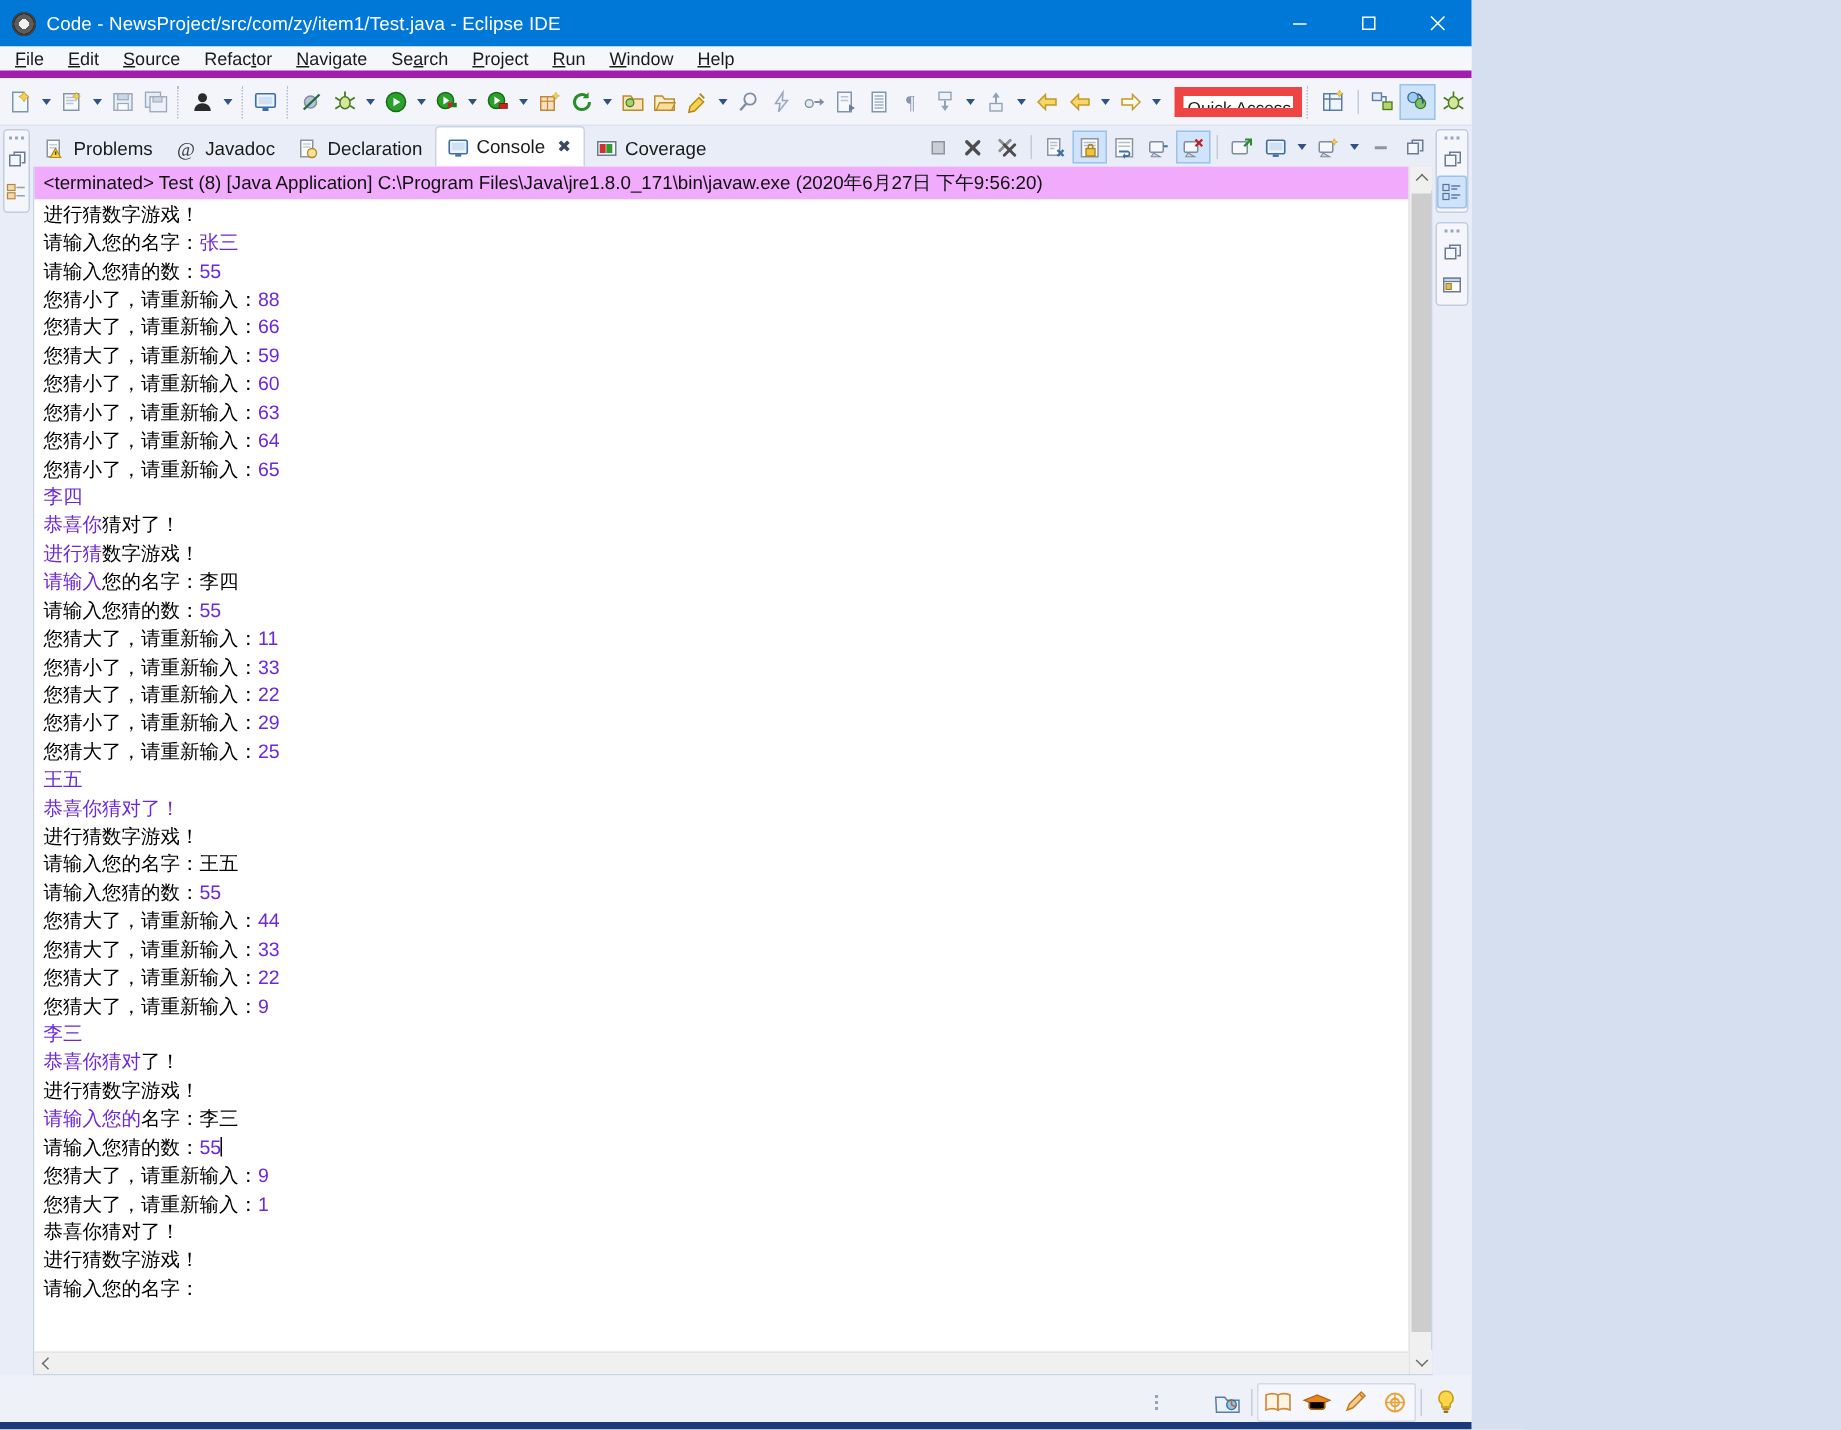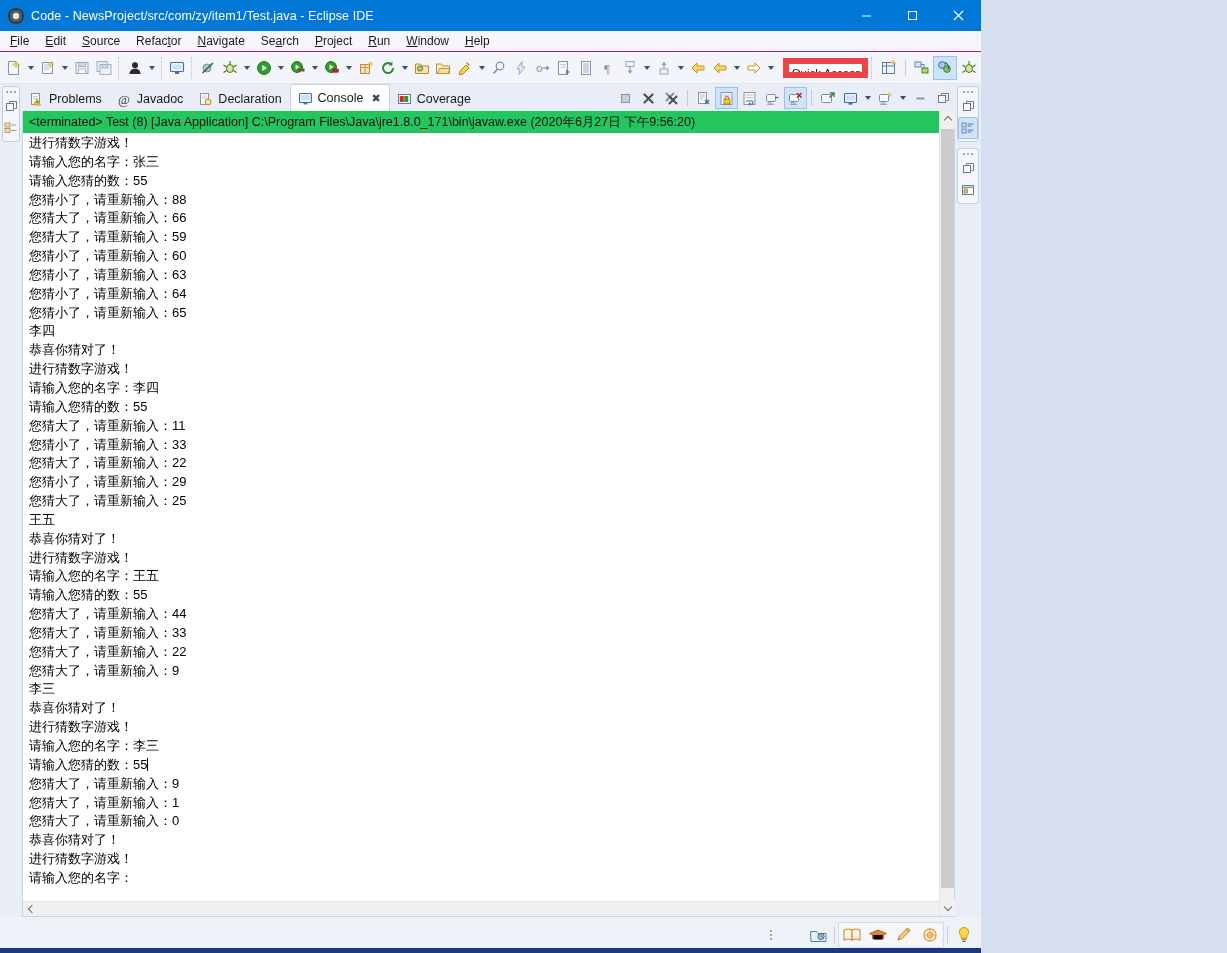--- a/index.html
+++ b/index.html
@@ -26,21 +26,21 @@
   .titlebar .tb-spacer { flex: 1 1 auto; }
   .wbtn {
     width: 46px; height: 31px; display: flex; align-items: center; justify-content: center;
     color: #ffffff; font-size: 13px; line-height: 1;
   }
   .wbtn svg { display: block; }
 
   
   .menubar {
     height: 21px; background: #f6f7fb; display: flex; align-items: center;
-    padding-left: 2px; border-bottom: 1px solid #a21caf;
+    padding-left: 2px; border-bottom: 5px solid #a21caf;
   }
   .menubar .mi {
     font-size: 12px; color: #1b1b1b; padding: 2px 8px; white-space: nowrap;
   }
   .menubar .mi u { text-decoration: underline; }
 
   
   .toolbar {
     height: 32px; background: #f3f5fb; display: flex; align-items: center;
     padding-left: 3px; border-bottom: 1px solid #dfe3ee;
@@ -124,30 +124,30 @@
   .cbtn { width: 23px; height: 22px; display: flex; align-items: center; justify-content: center; }
   .cbtn.on { background: #cfe3fa; border: 1px solid #9cc2e8; }
   .cbtn-sep { width: 1px; height: 16px; background: #c3cbdb; margin: 0 4px; }
 
   .console-wrap {
     flex: 1 1 auto; position: relative; background: #ffffff;
     border: 1px solid #c9d3e4; border-top: none;
   }
   .console-head {
     font-size: 12.5px; color: #111111; padding: 3px 4px 2px 6px; white-space: nowrap;
-    overflow: hidden; background: #22c55e;
+    overflow: hidden; background: #f0abfc;
   }
   .console-sep { height: 1px; background: #e2e2e2; margin: 0 2px; }
   .console-body {
     position: absolute; left: 0; right: 15px; top: 22px; bottom: 15px;
     background: #ffffff; overflow: hidden; padding: 1px 0 0 6px;
   }
   .cl { height: 18.85px; font-size: 13px; color: #000000; white-space: nowrap;
         font-family: Liberation Sans, sans-serif; line-height: 18.85px; }
-  .cl .g { color: #000000; }
+  .cl .g { color: #6d28d9; }
   .cl .cursor {
     display: inline-block; width: 1px; height: 13px; background: #000; vertical-align: -2px;
   }
 
   
   .vscroll {
     position: absolute; right: 0; top: 0; bottom: 0; width: 15px; background: #f0f0f0;
     border-left: 1px solid #e4e4e4;
   }
   .vs-up, .vs-dn {
@@ -797,21 +797,20 @@
             <div class="cl"><span>您猜大了，请重新输入：</span><span class="g">33</span></div>
             <div class="cl"><span>您猜大了，请重新输入：</span><span class="g">22</span></div>
             <div class="cl"><span>您猜大了，请重新输入：</span><span class="g">9</span></div>
             <div class="cl"><span class="g">李三</span></div>
             <div class="cl"><span class="g">恭喜你猜对</span><span>了！</span></div>
             <div class="cl"><span>进行猜数字游戏！</span></div>
             <div class="cl"><span class="g">请输入您的</span><span>名字：李三</span></div>
             <div class="cl"><span>请输入您猜的数：</span><span class="g">55</span><span class="cursor"></span></div>
             <div class="cl"><span>您猜大了，请重新输入：</span><span class="g">9</span></div>
             <div class="cl"><span>您猜大了，请重新输入：</span><span class="g">1</span></div>
-            <div class="cl"><span>您猜大了，请重新输入：</span><span class="g">0</span></div>
             <div class="cl"><span>恭喜你猜对了！</span></div>
             <div class="cl"><span>进行猜数字游戏！</span></div>
             <div class="cl"><span>请输入您的名字：</span></div>
           </div>
 
         <div class="vscroll">
           <div class="vs-up">
               <div class="chev up"></div>
             </div>
           <div class="vs-thumb"></div>

